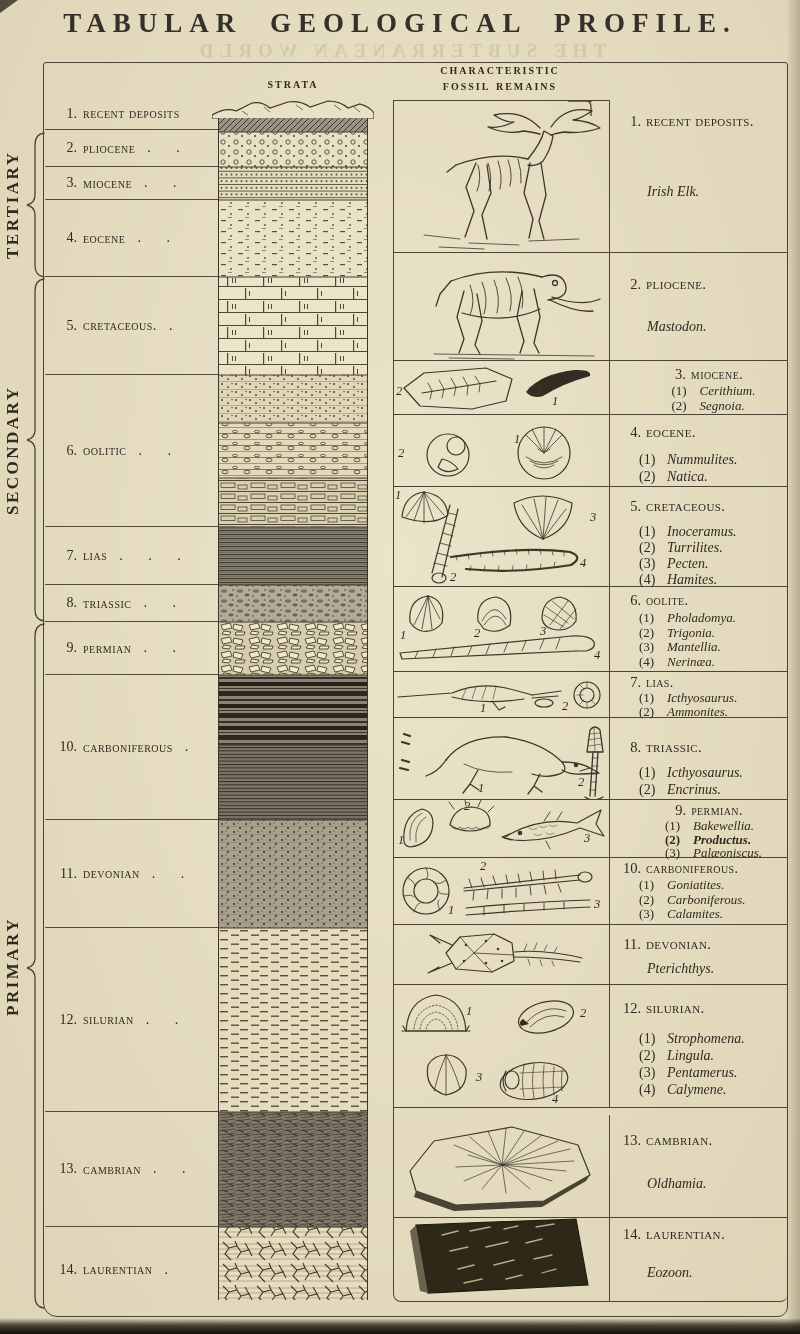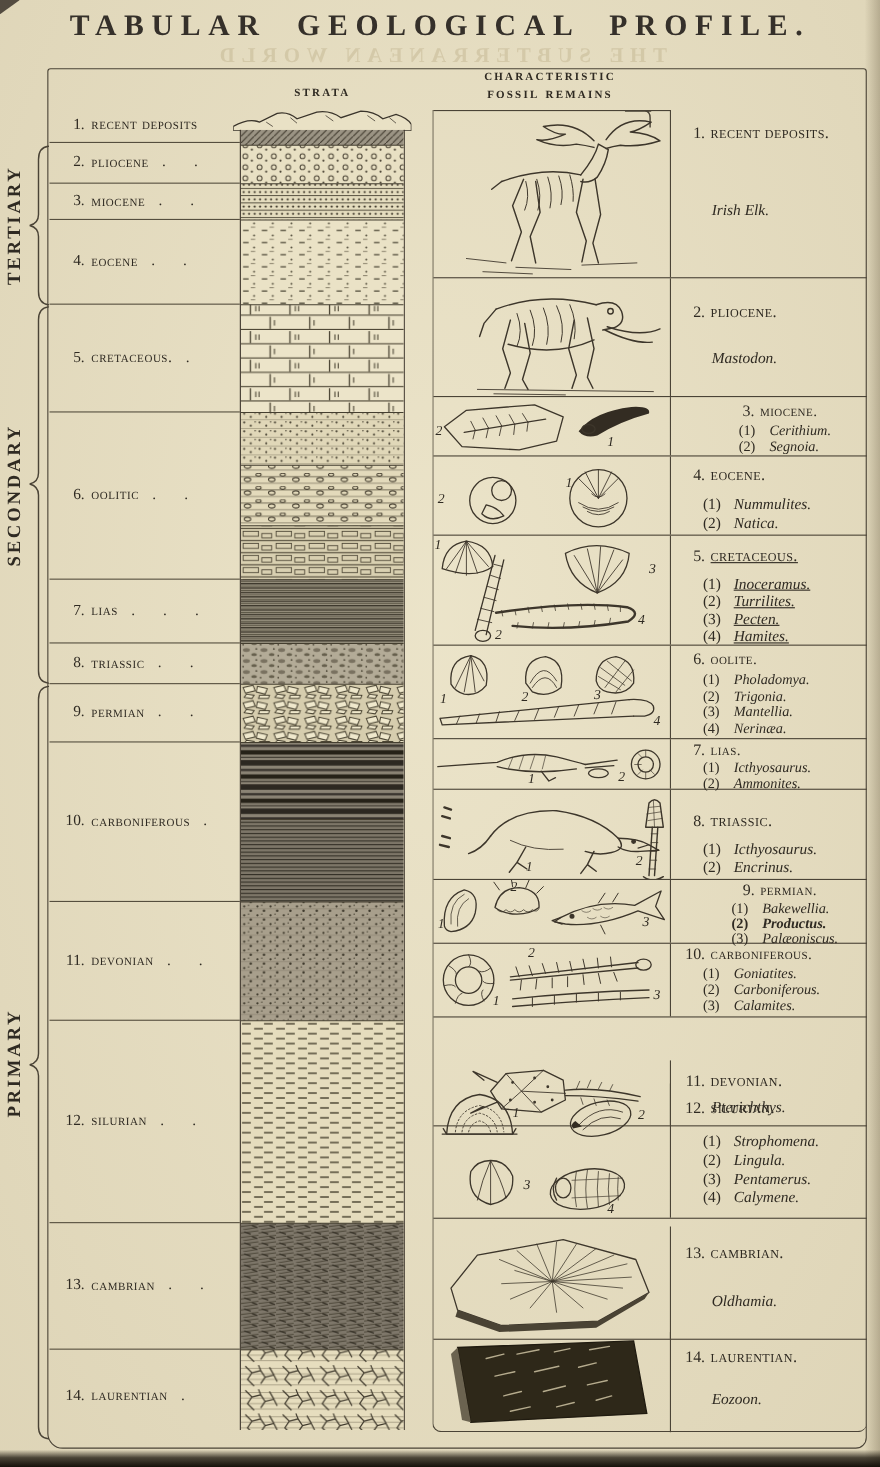--- a/index.html
+++ b/index.html
@@ -425,21 +425,21 @@
           <path d="M120,16 Q148,2 178,16 Q176,42 149,52 Q124,42 120,16 Z"></path>
           <path d="M149,52 L128,18 M149,52 L140,12 M149,52 L152,10 M149,52 L164,13 M149,52 L172,22" stroke-width=".8"></path>
           <path d="M57,70 Q130,59 176,65 Q190,70 177,78 Q122,87 72,82" stroke-width="2.2"></path>
           <path d="M62,68 l1,5 M74,67 l1,5 M86,65 l1,5 M98,64 l1,5 M110,63 l1,5 M122,62 l1,5 M134,62 l1,5 M146,62 l1,5 M158,63 l1,5 M170,64 l0,5 M76,84 l1,-5 M90,84 l1,-5 M104,84 l1,-5 M118,84 l1,-5 M132,83 l1,-5 M146,82 l1,-5 M160,80 l1,-5" stroke-width=".7"></path>
         </svg>
         <span class="fig-num" style="left:1px;top:2px;">1</span>
         <span class="fig-num" style="left:56px;top:84px;">2</span>
         <span class="fig-num" style="left:196px;top:24px;">3</span>
         <span class="fig-num" style="left:186px;top:70px;">4</span>
       </div>
-      <div class="ftext" style="padding-top:10px;text-decoration:underline;">
+      <div class="ftext" style="padding-top:10px;">
         <div class="fhead"><span class="h-num">5.</span><span class="h-name">Cretaceous.</span></div>
         <div class="species-list" style="margin-top:9px;">
           <div class="sp-line" style="line-height:16px;"><span class="sp-idx">(1)</span><span class="sp-name">Inoceramus.</span></div>
           <div class="sp-line" style="line-height:16px;"><span class="sp-idx">(2)</span><span class="sp-name">Turrilites.</span></div>
           <div class="sp-line" style="line-height:16px;"><span class="sp-idx">(3)</span><span class="sp-name">Pecten.</span></div>
           <div class="sp-line" style="line-height:16px;"><span class="sp-idx">(4)</span><span class="sp-name">Hamites.</span></div>
         </div>
       </div>
     </div>
 
@@ -572,21 +572,21 @@
       <div class="ftext compact" style="padding-top:1px;">
         <div class="fhead"><span class="h-num">10.</span><span class="h-name">Carboniferous.</span></div>
         <div class="species-list" style="margin-top:1px;">
           <div class="sp-line"><span class="sp-idx">(1)</span><span class="sp-name">Goniatites.</span></div>
           <div class="sp-line"><span class="sp-idx">(2)</span><span class="sp-name">Carboniferous.</span></div>
           <div class="sp-line"><span class="sp-idx">(3)</span><span class="sp-name">Calamites.</span></div>
         </div>
       </div>
     </div>
 
-    <div class="frow" style="top:864px;height:60px;">
+    <div class="frow" style="top:825px;height:60px;">
       <div class="fbox">
         <svg width="215" height="59" viewBox="0 0 215 59" fill="none" stroke="#3d362b" stroke-width="1.2" stroke-linecap="round" stroke-linejoin="round">
           <path d="M52,28 L66,12 L100,9 L118,18 L120,36 L98,47 L62,44 Z"></path>
           <path d="M66,12 L80,28 L62,44 M100,9 L80,28 L98,47 M80,28 L120,30" stroke-width=".8"></path>
           <circle cx="72" cy="20" r=".7" fill="#3d362b"></circle>
             <circle cx="92" cy="16" r=".7" fill="#3d362b"></circle>
           <circle cx="104" cy="24" r=".7" fill="#3d362b"></circle>
             <circle cx="92" cy="38" r=".7" fill="#3d362b"></circle>
           <circle cx="70" cy="36" r=".7" fill="#3d362b"></circle>
             <circle cx="108" cy="36" r=".7" fill="#3d362b"></circle>

